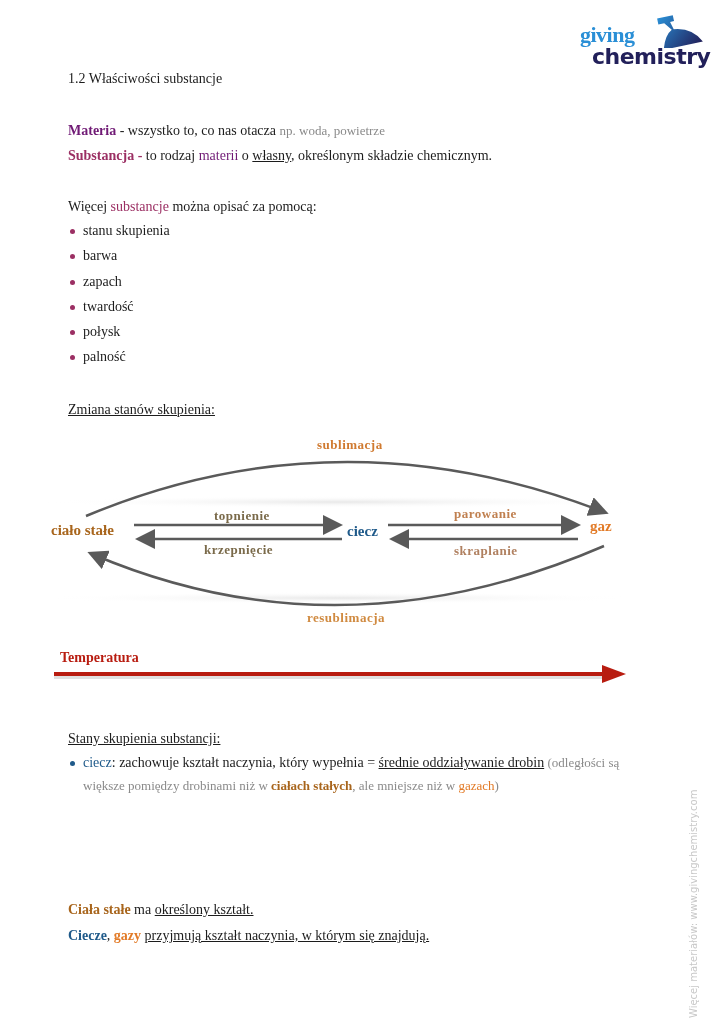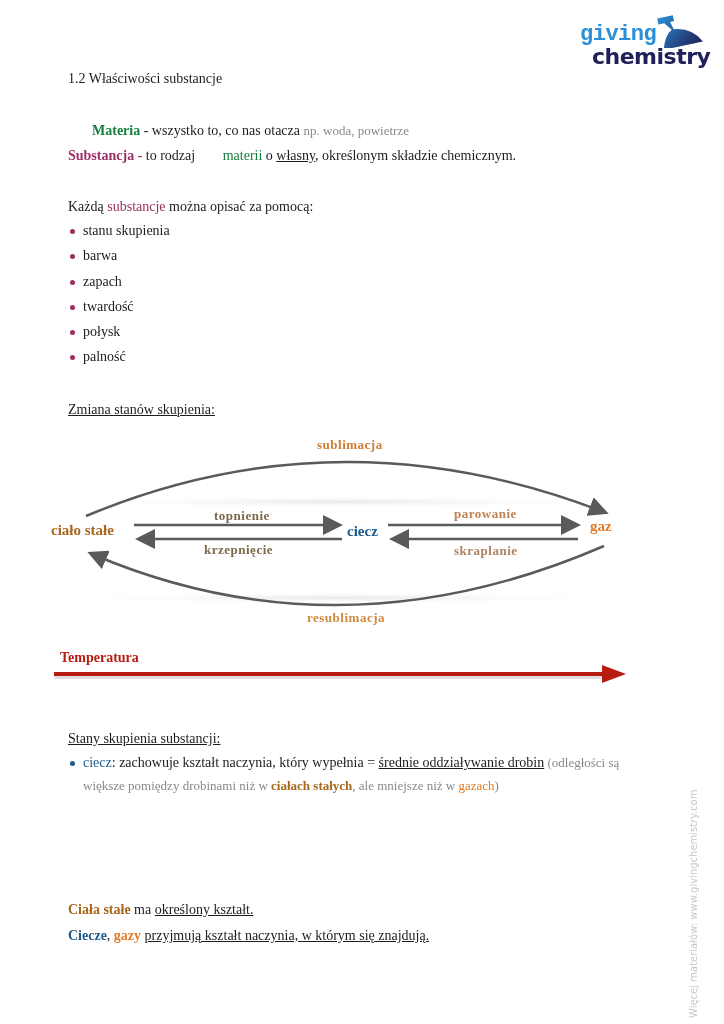--- a/index.html
+++ b/index.html
@@ -2,25 +2,25 @@
 <html><head>
 <meta charset="utf-8">
 <style>
   html, body { margin: 0; padding: 0; }
   body {
     width: 724px; height: 1024px; background: #ffffff; position: relative; overflow: hidden;
     font-family: "Liberation Serif", "DejaVu Serif", serif; color: #1c1c1c;
   }
   .abs { position: absolute; }
   .logo { left: 580px; top: 12px; width: 136px; height: 62px; }
-  .logo .l1 { position: absolute; left: 0; top: 10px; font-family: Liberation Mono, monospace; font-weight: bold; font-size: 22px; color: #2a8fd6; letter-spacing: -0.5px; }
+  .logo .l1 { position: absolute; left: 0; top: 10px; font-family: Liberation Serif, serif; font-weight: bold; font-size: 22px; color: #2a8fd6; letter-spacing: -0.5px; }
   .logo .l2 { position: absolute; left: 12px; top: 32px; font-family: "DejaVu Sans", sans-serif; font-weight: bold; font-size: 22px; color: #22205a; letter-spacing: -0.5px; }
   .logo svg { position: absolute; left: 74px; top: 0; }
   .t14 { font-size: 14px; line-height: 18px; white-space: nowrap; }
-  .teal { color: #15803d; margin-left: 24px; }
+  .teal { color: #701a75; }
   .magenta { color: #9b2f63; }
   .grey { color: #8a8a8a; }
   .brown { color: #a8651c; }
   .blue { color: #1f5a8a; }
   .orange { color: #e27a26; }
   .bold { font-weight: bold; }
   .u { text-decoration: underline; }
   .bullet-list { left: 68px; top: 222px; margin: 0; padding: 0; list-style: none; }
   .bullet-list li { height: 25.3px; font-size: 14px; line-height: 18px; display: flex; align-items: flex-start; }
   .dot { display: inline-block; width: 5px; height: 5px; border-radius: 50%; margin: 7px 8px 0 2px; flex: none; }
@@ -55,21 +55,21 @@
 <div class="abs t14" style="left:68px; top:70px;">1.2 Właściwości substancje</div>
 
 <div class="abs t14" style="left:68px; top:122px;">
   <span class="teal bold">Materia</span><span> - wszystko to, co nas otacza </span><span class="grey" style="font-size:13px;">np. woda, powietrze</span>
 </div>
 <div class="abs t14" style="left:68px; top:147px;">
   <span class="magenta bold">Substancja</span><span class="magenta bold"> - </span><span>to rodzaj </span><span class="teal">materii</span><span> o </span><span class="u">własny</span><span>, określonym składzie chemicznym.</span>
 </div>
 
 <div class="abs t14" style="left:68px; top:198px;">
-  <span>Każdą </span><span class="magenta">substancje</span><span> można opisać za pomocą:</span>
+  <span>Więcej </span><span class="magenta">substancje</span><span> można opisać za pomocą:</span>
 </div>
 <ul class="abs bullet-list">
   <li>
       <span class="dot m"></span>
       <span>stanu skupienia</span>
     </li>
   <li>
       <span class="dot m"></span>
       <span>barwa</span>
     </li>

